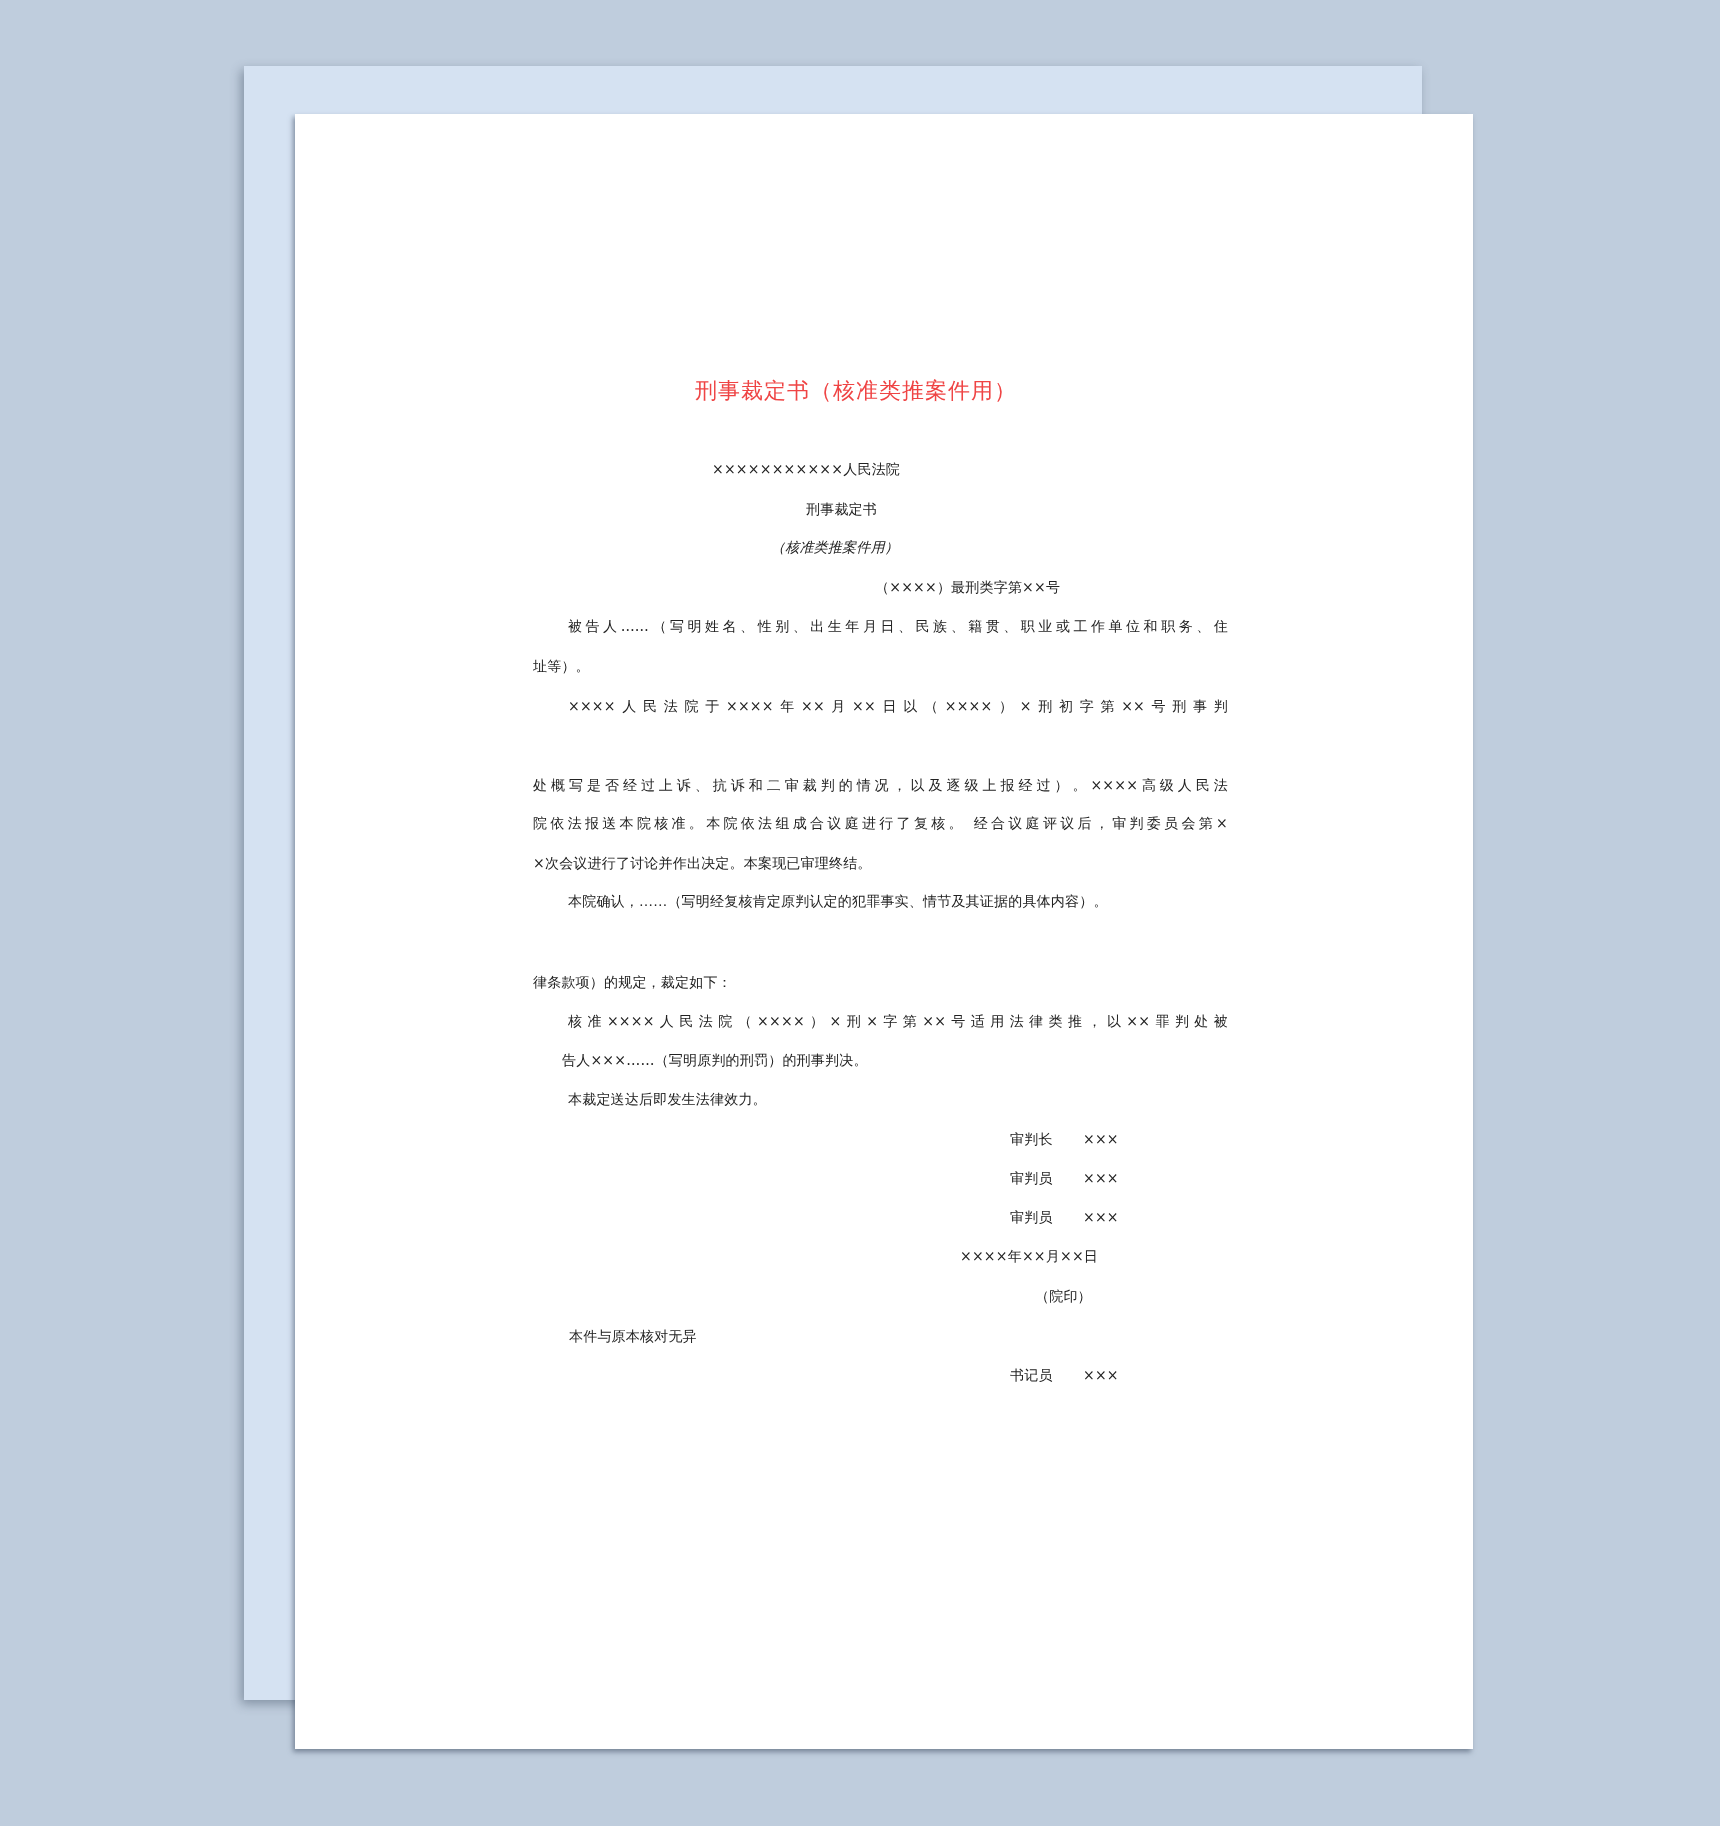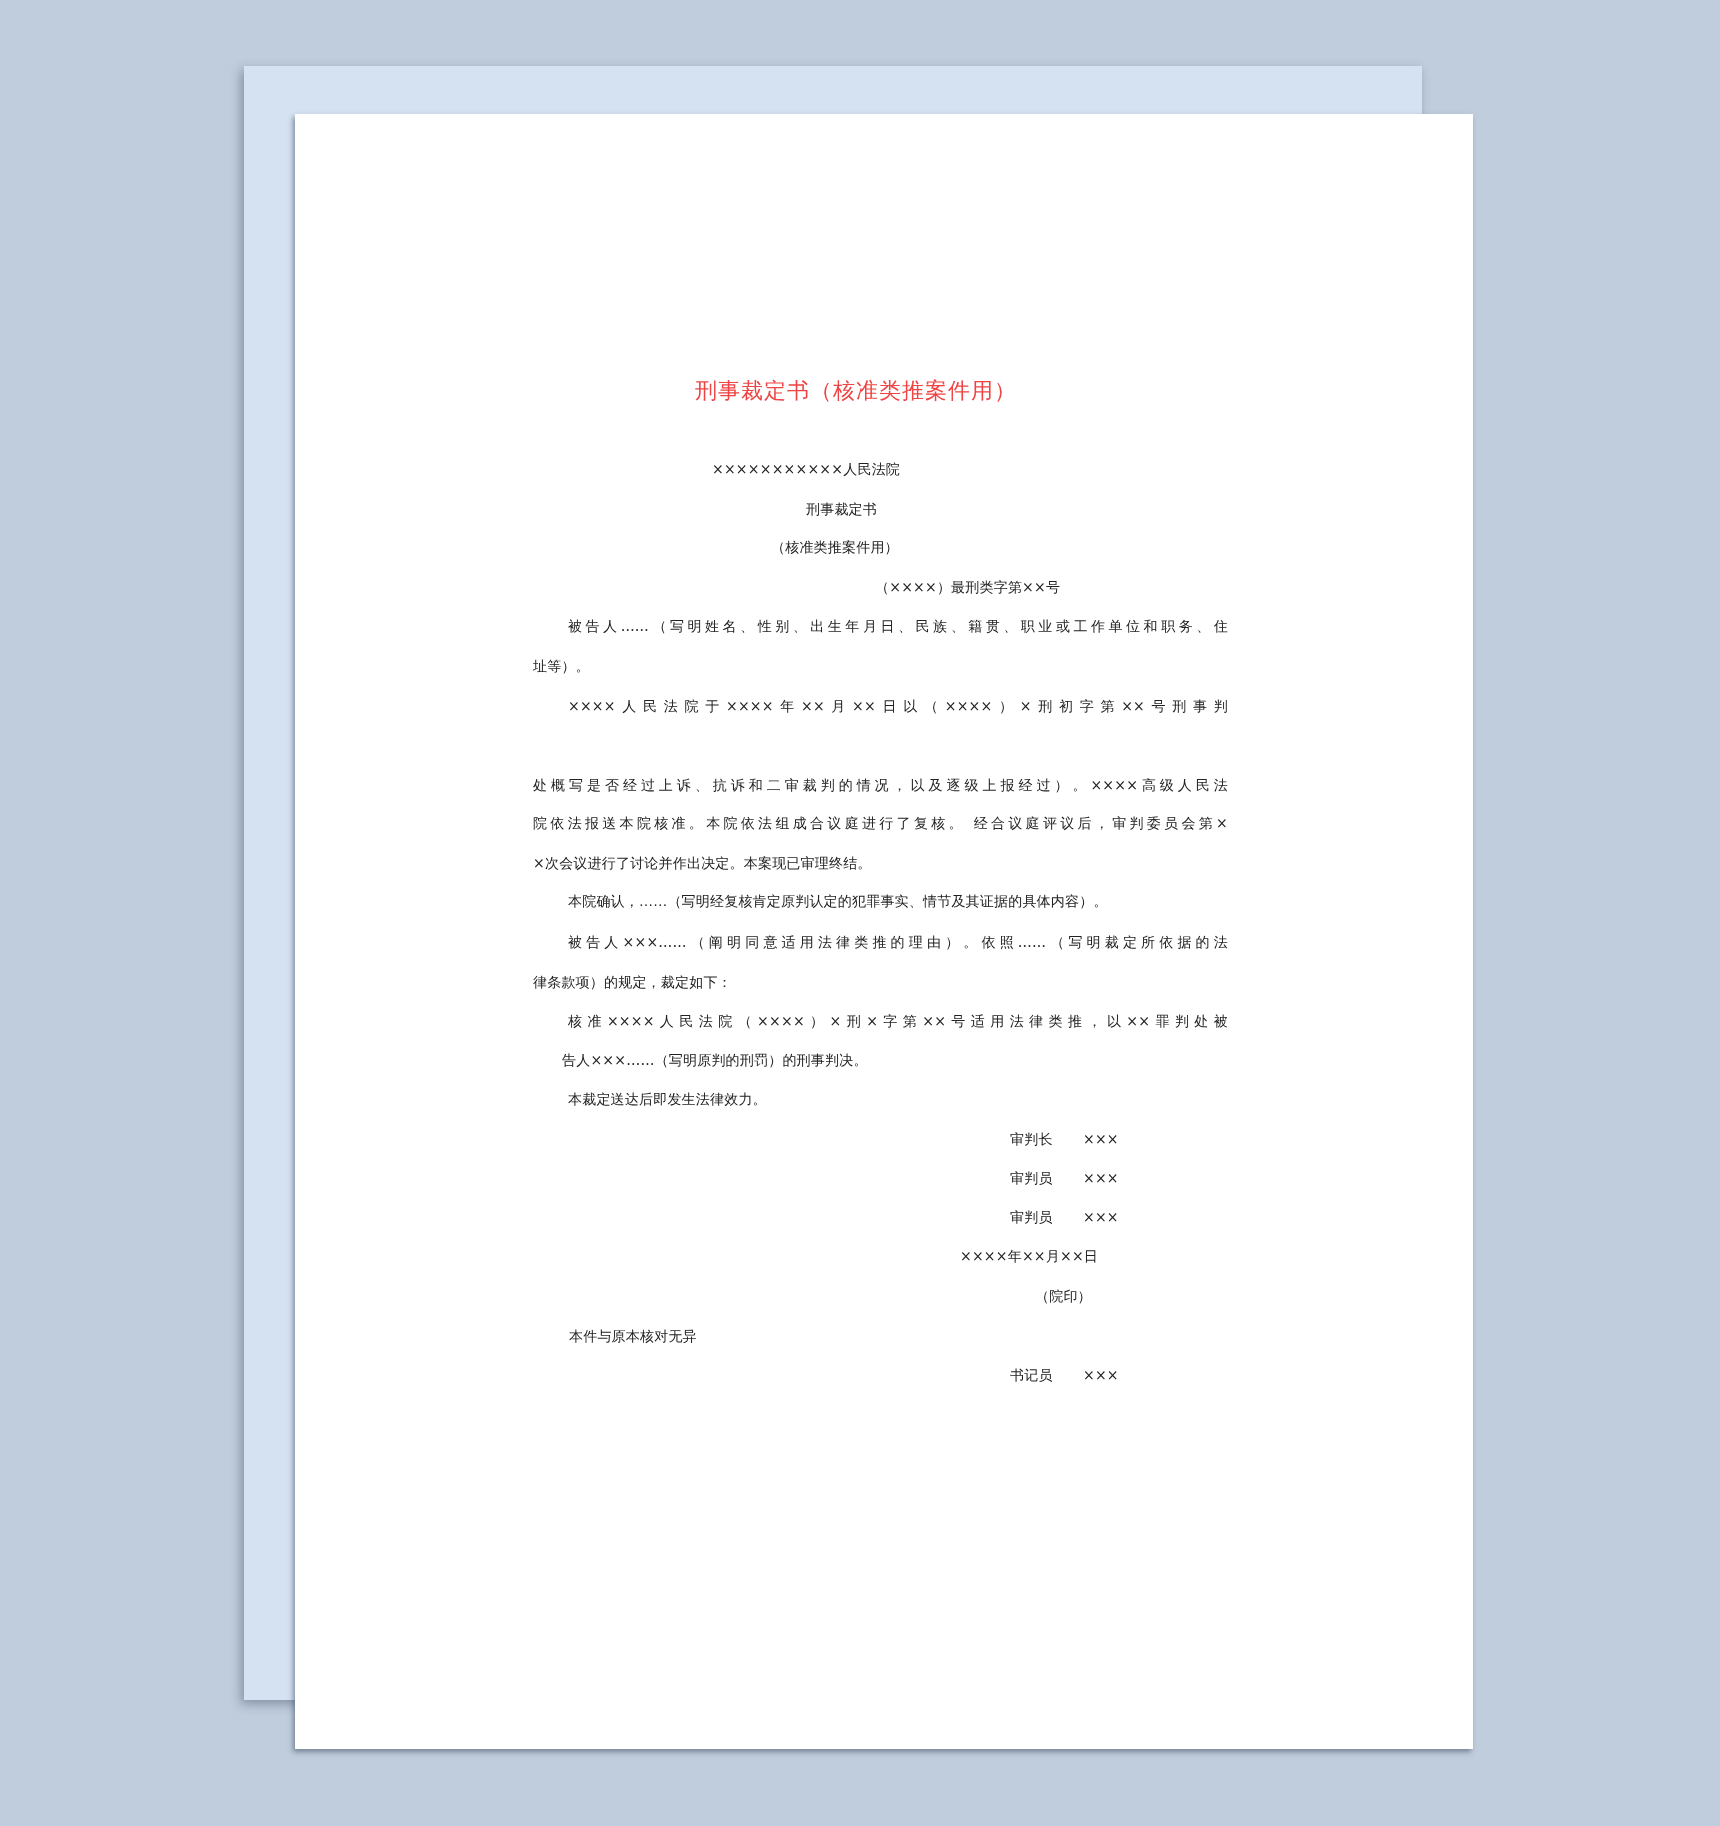--- a/index.html
+++ b/index.html
@@ -31,31 +31,30 @@
 </head>
 <body>
 
 <div class="back-page"></div>
 
 <div class="front-page">
   <div class="title">刑事裁定书（核准类推案件用）</div>
 
   <div class="line" style="left:417px; top:344px;">×××××××××××人民法院</div>
   <div class="line" style="left:511px; top:384px;">刑事裁定书</div>
-  <div class="line" style="left:476px; top:422px;">（核准类推案件用）</div>
+  <div class="line" style="left:476px; top:422px;font-style:italic;">（核准类推案件用）</div>
   <div class="line" style="left:580px; top:462px;">（××××）最刑类字第××号</div>
 
   <div class="line justify" style="left:273px; top:501px; width:660px;">被告人……（写明姓名、性别、出生年月日、民族、籍贯、职业或工作单位和职务、住</div>
   <div class="line" style="left:238px; top:541px;">址等）。</div>
   <div class="line justify" style="left:273px; top:581px; width:660px;">××××人民法院于××××年××月××日以（××××）×刑初字第××号刑事判</div>
   <div class="line justify" style="left:238px; top:660px; width:695px;">处概写是否经过上诉、抗诉和二审裁判的情况，以及逐级上报经过）。××××高级人民法</div>
   <div class="line justify" style="left:238px; top:698px; width:695px;">院依法报送本院核准。本院依法组成合议庭进行了复核。 经合议庭评议后，审判委员会第×</div>
   <div class="line" style="left:238px; top:738px;">×次会议进行了讨论并作出决定。本案现已审理终结。</div>
   <div class="line" style="left:273px; top:777px;font-family:Liberation Serif, serif;">本院确认，……（写明经复核肯定原判认定的犯罪事实、情节及其证据的具体内容）。</div>
-  <div class="line justify" style="left:273px; top:817px; width:660px;">被告人×××……（阐明同意适用法律类推的理由）。依照……（写明裁定所依据的法</div>
   <div class="line" style="left:238px; top:857px;">律条款项）的规定，裁定如下：</div>
   <div class="line justify" style="left:273px; top:896px; width:660px;">核准××××人民法院（××××）×刑×字第××号适用法律类推，以××罪判处被</div>
   <div class="line" style="left:238px; top:935px;margin-left:29px;">告人×××……（写明原判的刑罚）的刑事判决。</div>
   <div class="line" style="left:273px; top:974px;">本裁定送达后即发生法律效力。</div>
 
   <div class="line" style="left:715px; top:1014px;">审判长</div>
   <div class="line" style="left:788px; top:1014px;">×××</div>
   <div class="line" style="left:715px; top:1053px;">审判员</div>
   <div class="line" style="left:788px; top:1053px;">×××</div>
   <div class="line" style="left:715px; top:1092px;">审判员</div>

